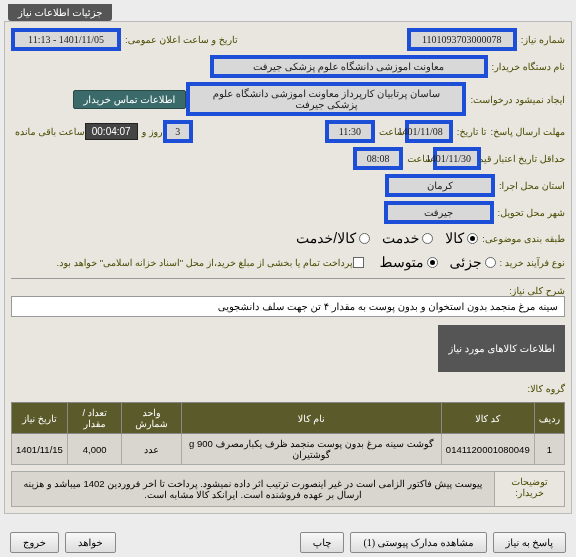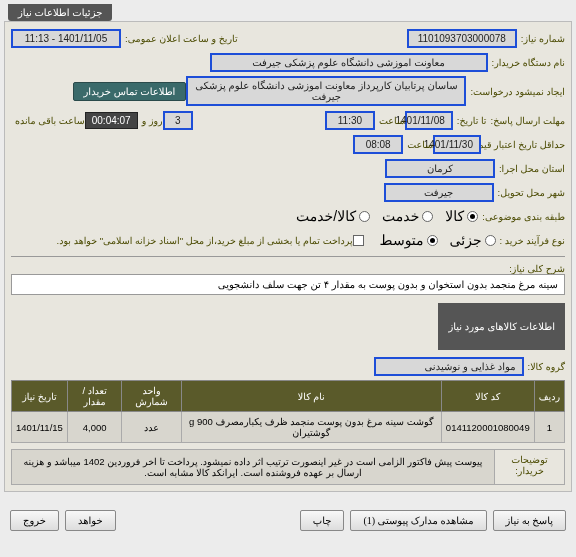--- a/index.html
+++ b/index.html
@@ -65,21 +65,22 @@
     border: 1px solid #999;
     padding: 2px 6px;
     font-size: 10px;
     color: #222;
     display: inline-block;
     min-height: 16px;
     text-align: center;
   }
   .field-value.disabled {
     background: #d8d8d8;
-    border: 2px solid #1d4ed8;
+    border: 4px solid #1d4ed8;
+    font-family: Liberation Serif, serif;
   }
   .dark-field {
     background: #444;
     color: #fff;
     border: 1px solid #222;
     padding: 2px 6px;
     font-size: 10px;
   }
   .contact-btn {
     background: #3a6a6a;
@@ -296,21 +297,20 @@
 
     <div class="field-row">
       <span class="field-label">شرح کلی نیاز:</span>
       <div class="desc-box">سینه مرغ منجمد بدون استخوان و بدون پوست به مقدار ۴ تن جهت سلف دانشجویی</div>
     </div>
 
     <div class="section-title">اطلاعات کالاهای مورد نیاز</div>
 
     <div class="field-row" style="margin-top:6px">
       <span class="field-label">گروه کالا:</span>
-      <span class="field-value disabled" style="width:150px;text-align:right">مواد غذایی و نوشیدنی</span>
     </div>
 
     <table class="items">
       <thead>
         <tr>
           <th>ردیف</th>
           <th>کد کالا</th>
           <th>نام کالا</th>
           <th>واحد شمارش</th>
           <th>تعداد / مقدار</th>

